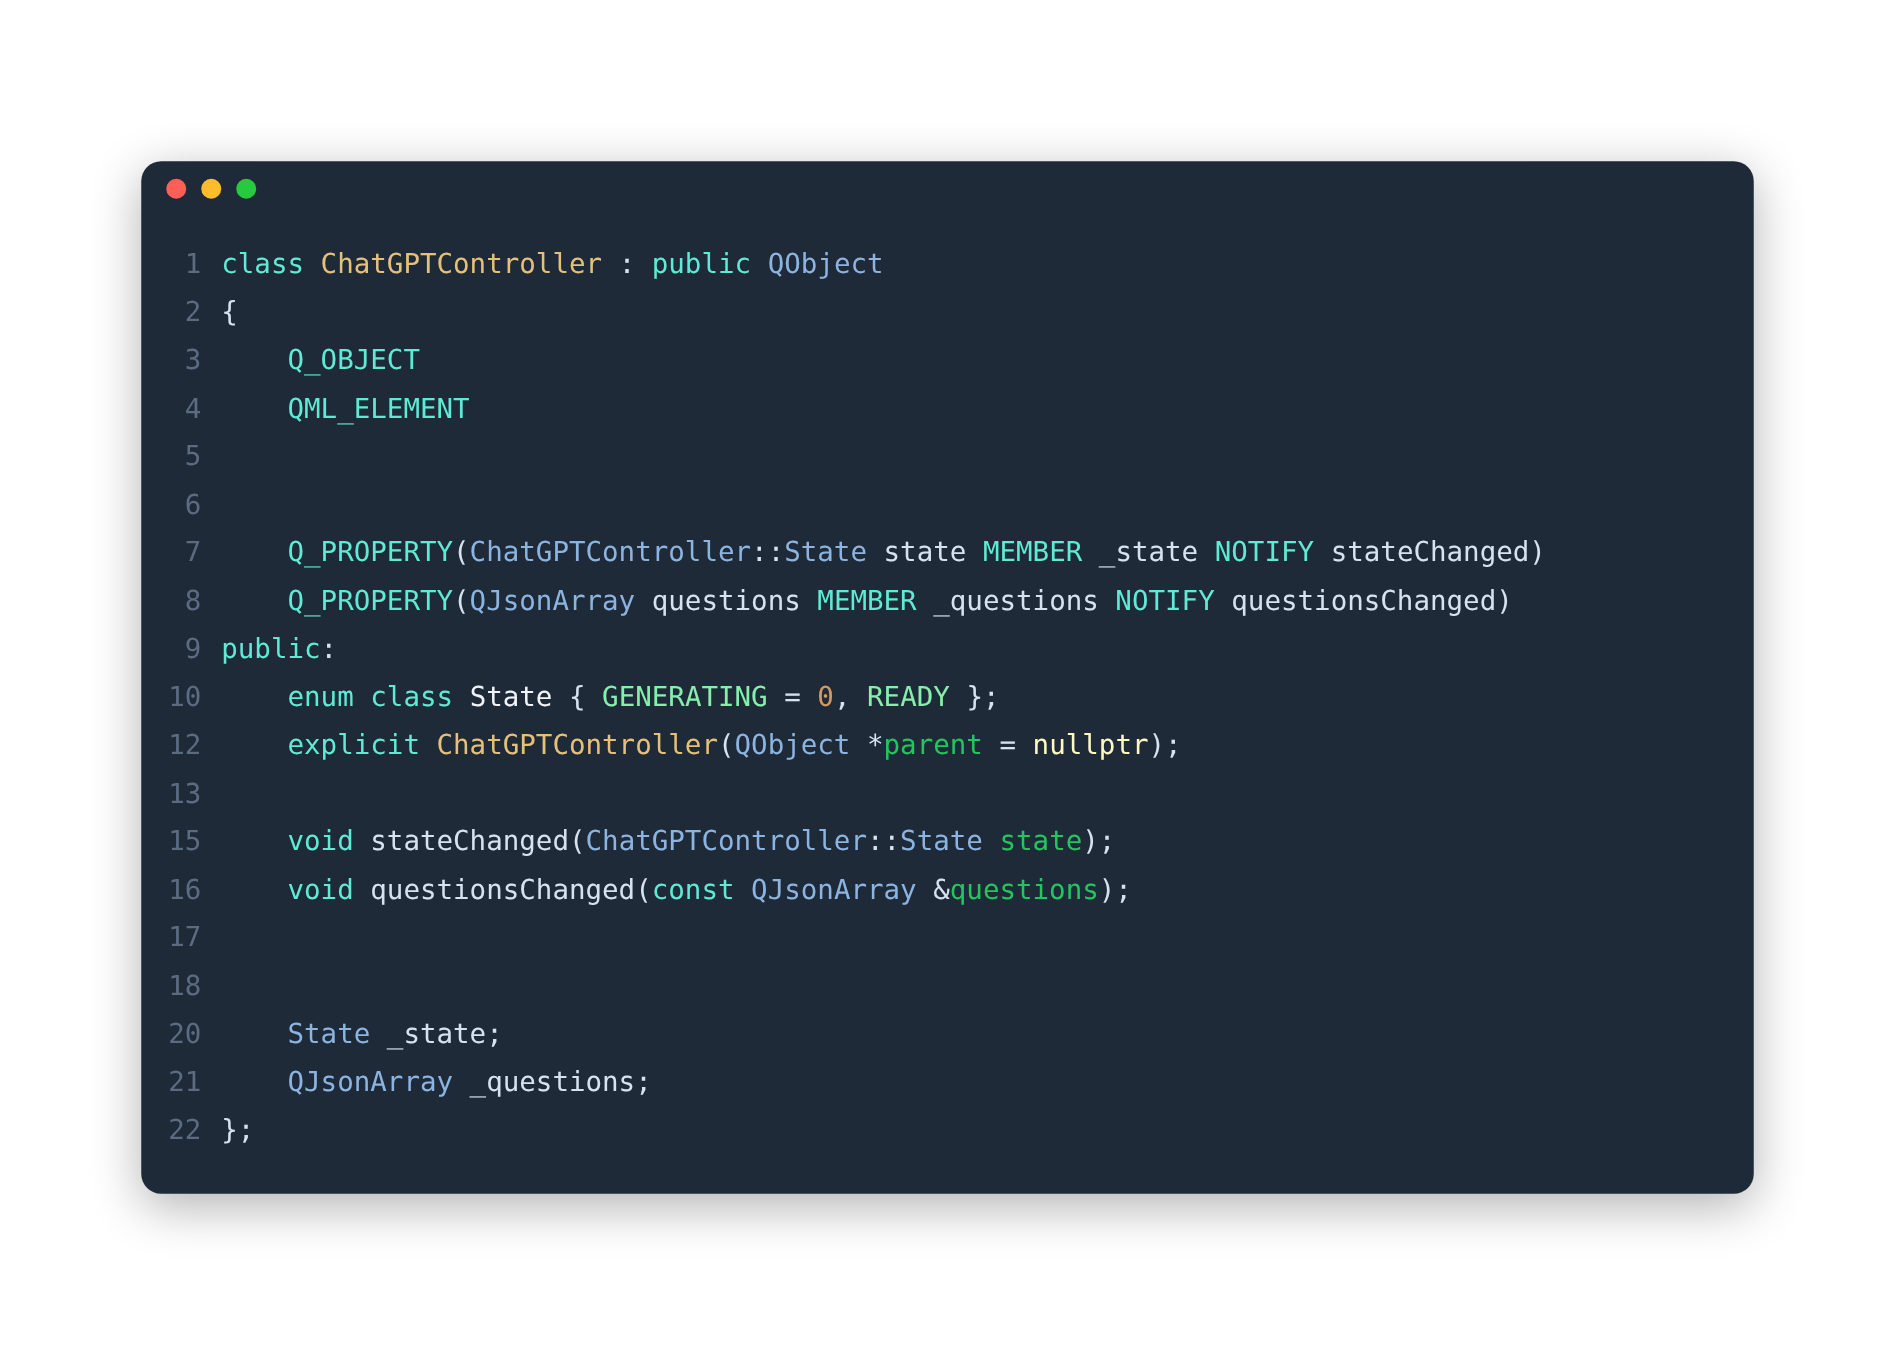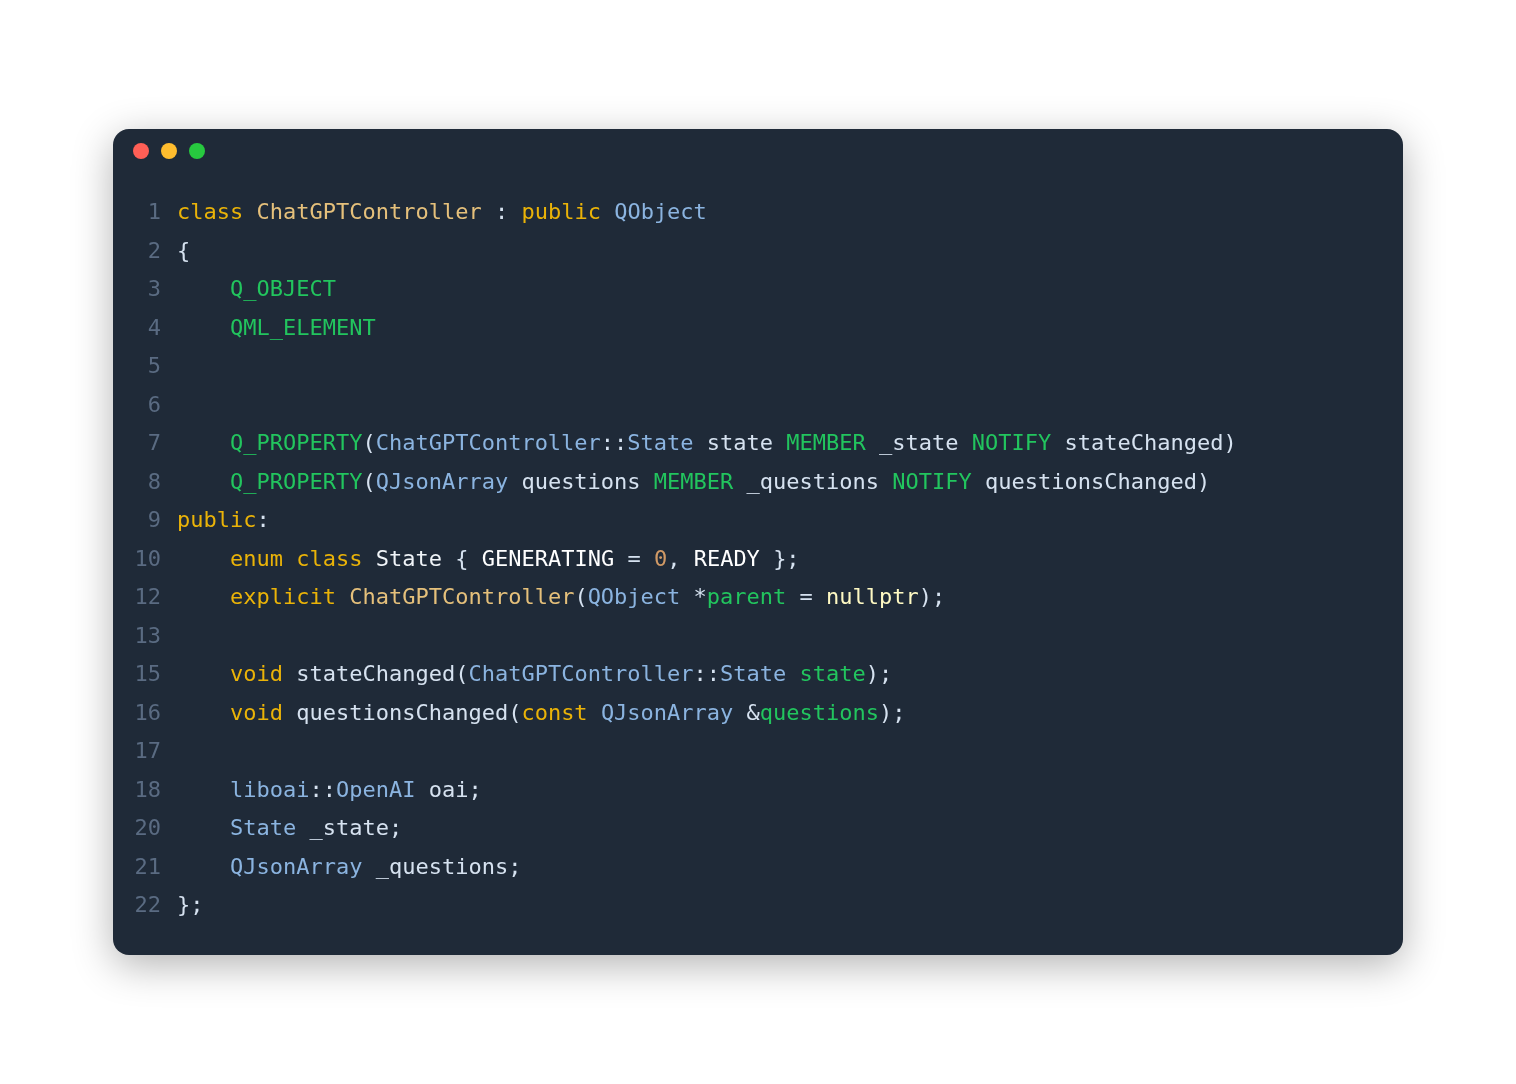--- a/index.html
+++ b/index.html
@@ -47,27 +47,27 @@
     text-align: right;
     color: #5a6b82;
     padding-right: 16px;
     user-select: none;
     flex-shrink: 0;
   }
   .code {
     color: #d6e2f0;
   }
   
-  .tk-keyword   { color: #eab308; }   
+  .tk-keyword   { color: #5eead4; }   
   .tk-type      { color: #8bb4e0; text-align: right; }   
   .tk-typedef   { color: #e5c07b; }   
-  .tk-macro     { color: #22c55e; margin-top: 28px; }   
+  .tk-macro     { color: #5eead4; margin-top: 28px; }   
   .tk-ident     { color: #d6e2f0; }
   .tk-func      { color: #d6e2f0; }
-  .tk-enumval   { color: #ffffff; margin-top: 20px; }
+  .tk-enumval   { color: #86efac; margin-top: 20px; }
   .tk-number    { color: #d19a66; }
   .tk-null      { color: #fef9c3; }
   .tk-punct     { color: #d6e2f0; }
   .tk-param     { color: #22c55e; }
   .tk-white     { color: #f0f4f8; }
 </style>
 </head>
 <body>
 
 <div class="window">
@@ -85,18 +85,18 @@
       <div class="code-line"><span class="gutter">6</span><span class="code"><span class="tk-ident"> </span></span></div>
       <div class="code-line"><span class="gutter">7</span><span class="code"><span class="tk-ident">    </span><span class="tk-macro">Q_PROPERTY</span><span class="tk-punct">(</span><span class="tk-type">ChatGPTController</span><span class="tk-punct">::</span><span class="tk-type">State</span><span class="tk-ident"> </span><span class="tk-ident">state</span><span class="tk-ident"> </span><span class="tk-macro">MEMBER</span><span class="tk-ident"> </span><span class="tk-ident">_state</span><span class="tk-ident"> </span><span class="tk-macro">NOTIFY</span><span class="tk-ident"> </span><span class="tk-ident">stateChanged</span><span class="tk-punct">)</span></span></div>
       <div class="code-line"><span class="gutter">8</span><span class="code"><span class="tk-ident">    </span><span class="tk-macro">Q_PROPERTY</span><span class="tk-punct">(</span><span class="tk-type">QJsonArray</span><span class="tk-ident"> </span><span class="tk-ident">questions</span><span class="tk-ident"> </span><span class="tk-macro">MEMBER</span><span class="tk-ident"> </span><span class="tk-ident">_questions</span><span class="tk-ident"> </span><span class="tk-macro">NOTIFY</span><span class="tk-ident"> </span><span class="tk-ident">questionsChanged</span><span class="tk-punct">)</span></span></div>
       <div class="code-line"><span class="gutter">9</span><span class="code"><span class="tk-keyword">public</span><span class="tk-punct">:</span></span></div>
       <div class="code-line"><span class="gutter">10</span><span class="code"><span class="tk-ident">    </span><span class="tk-keyword">enum</span><span class="tk-ident"> </span><span class="tk-keyword">class</span><span class="tk-ident"> </span><span class="tk-white">State</span><span class="tk-ident"> </span><span class="tk-punct">{</span><span class="tk-ident"> </span><span class="tk-enumval">GENERATING</span><span class="tk-ident"> </span><span class="tk-punct">=</span><span class="tk-ident"> </span><span class="tk-number">0</span><span class="tk-punct">,</span><span class="tk-ident"> </span><span class="tk-enumval">READY</span><span class="tk-ident"> </span><span class="tk-punct">};</span></span></div>
       <div class="code-line"><span class="gutter">12</span><span class="code"><span class="tk-ident">    </span><span class="tk-keyword">explicit</span><span class="tk-ident"> </span><span class="tk-typedef">ChatGPTController</span><span class="tk-punct">(</span><span class="tk-type">QObject</span><span class="tk-ident"> </span><span class="tk-punct">*</span><span class="tk-param">parent</span><span class="tk-ident"> </span><span class="tk-punct">=</span><span class="tk-ident"> </span><span class="tk-null">nullptr</span><span class="tk-punct">);</span></span></div>
       <div class="code-line"><span class="gutter">13</span><span class="code"><span class="tk-ident"> </span></span></div>
       <div class="code-line"><span class="gutter">15</span><span class="code"><span class="tk-ident">    </span><span class="tk-keyword">void</span><span class="tk-ident"> </span><span class="tk-func">stateChanged</span><span class="tk-punct">(</span><span class="tk-type">ChatGPTController</span><span class="tk-punct">::</span><span class="tk-type">State</span><span class="tk-ident"> </span><span class="tk-param">state</span><span class="tk-punct">);</span></span></div>
       <div class="code-line"><span class="gutter">16</span><span class="code"><span class="tk-ident">    </span><span class="tk-keyword">void</span><span class="tk-ident"> </span><span class="tk-func">questionsChanged</span><span class="tk-punct">(</span><span class="tk-keyword">const</span><span class="tk-ident"> </span><span class="tk-type">QJsonArray</span><span class="tk-ident"> </span><span class="tk-punct">&amp;</span><span class="tk-param">questions</span><span class="tk-punct">);</span></span></div>
       <div class="code-line"><span class="gutter">17</span><span class="code"><span class="tk-ident"> </span></span></div>
-      <div class="code-line"><span class="gutter">18</span><span class="code"><span class="tk-ident">    </span><span class="tk-type">liboai</span><span class="tk-punct">::</span><span class="tk-type">OpenAI</span><span class="tk-ident"> </span><span class="tk-ident">oai</span><span class="tk-punct">;</span></span></div>
+      <div class="code-line"><span class="gutter">18</span></div>
       <div class="code-line"><span class="gutter">20</span><span class="code"><span class="tk-ident">    </span><span class="tk-type">State</span><span class="tk-ident"> </span><span class="tk-ident">_state</span><span class="tk-punct">;</span></span></div>
       <div class="code-line"><span class="gutter">21</span><span class="code"><span class="tk-ident">    </span><span class="tk-type">QJsonArray</span><span class="tk-ident"> </span><span class="tk-ident">_questions</span><span class="tk-punct">;</span></span></div>
       <div class="code-line"><span class="gutter">22</span><span class="code"><span class="tk-punct">};</span></span></div>
     </div>
 </div>
 
 </body></html>

